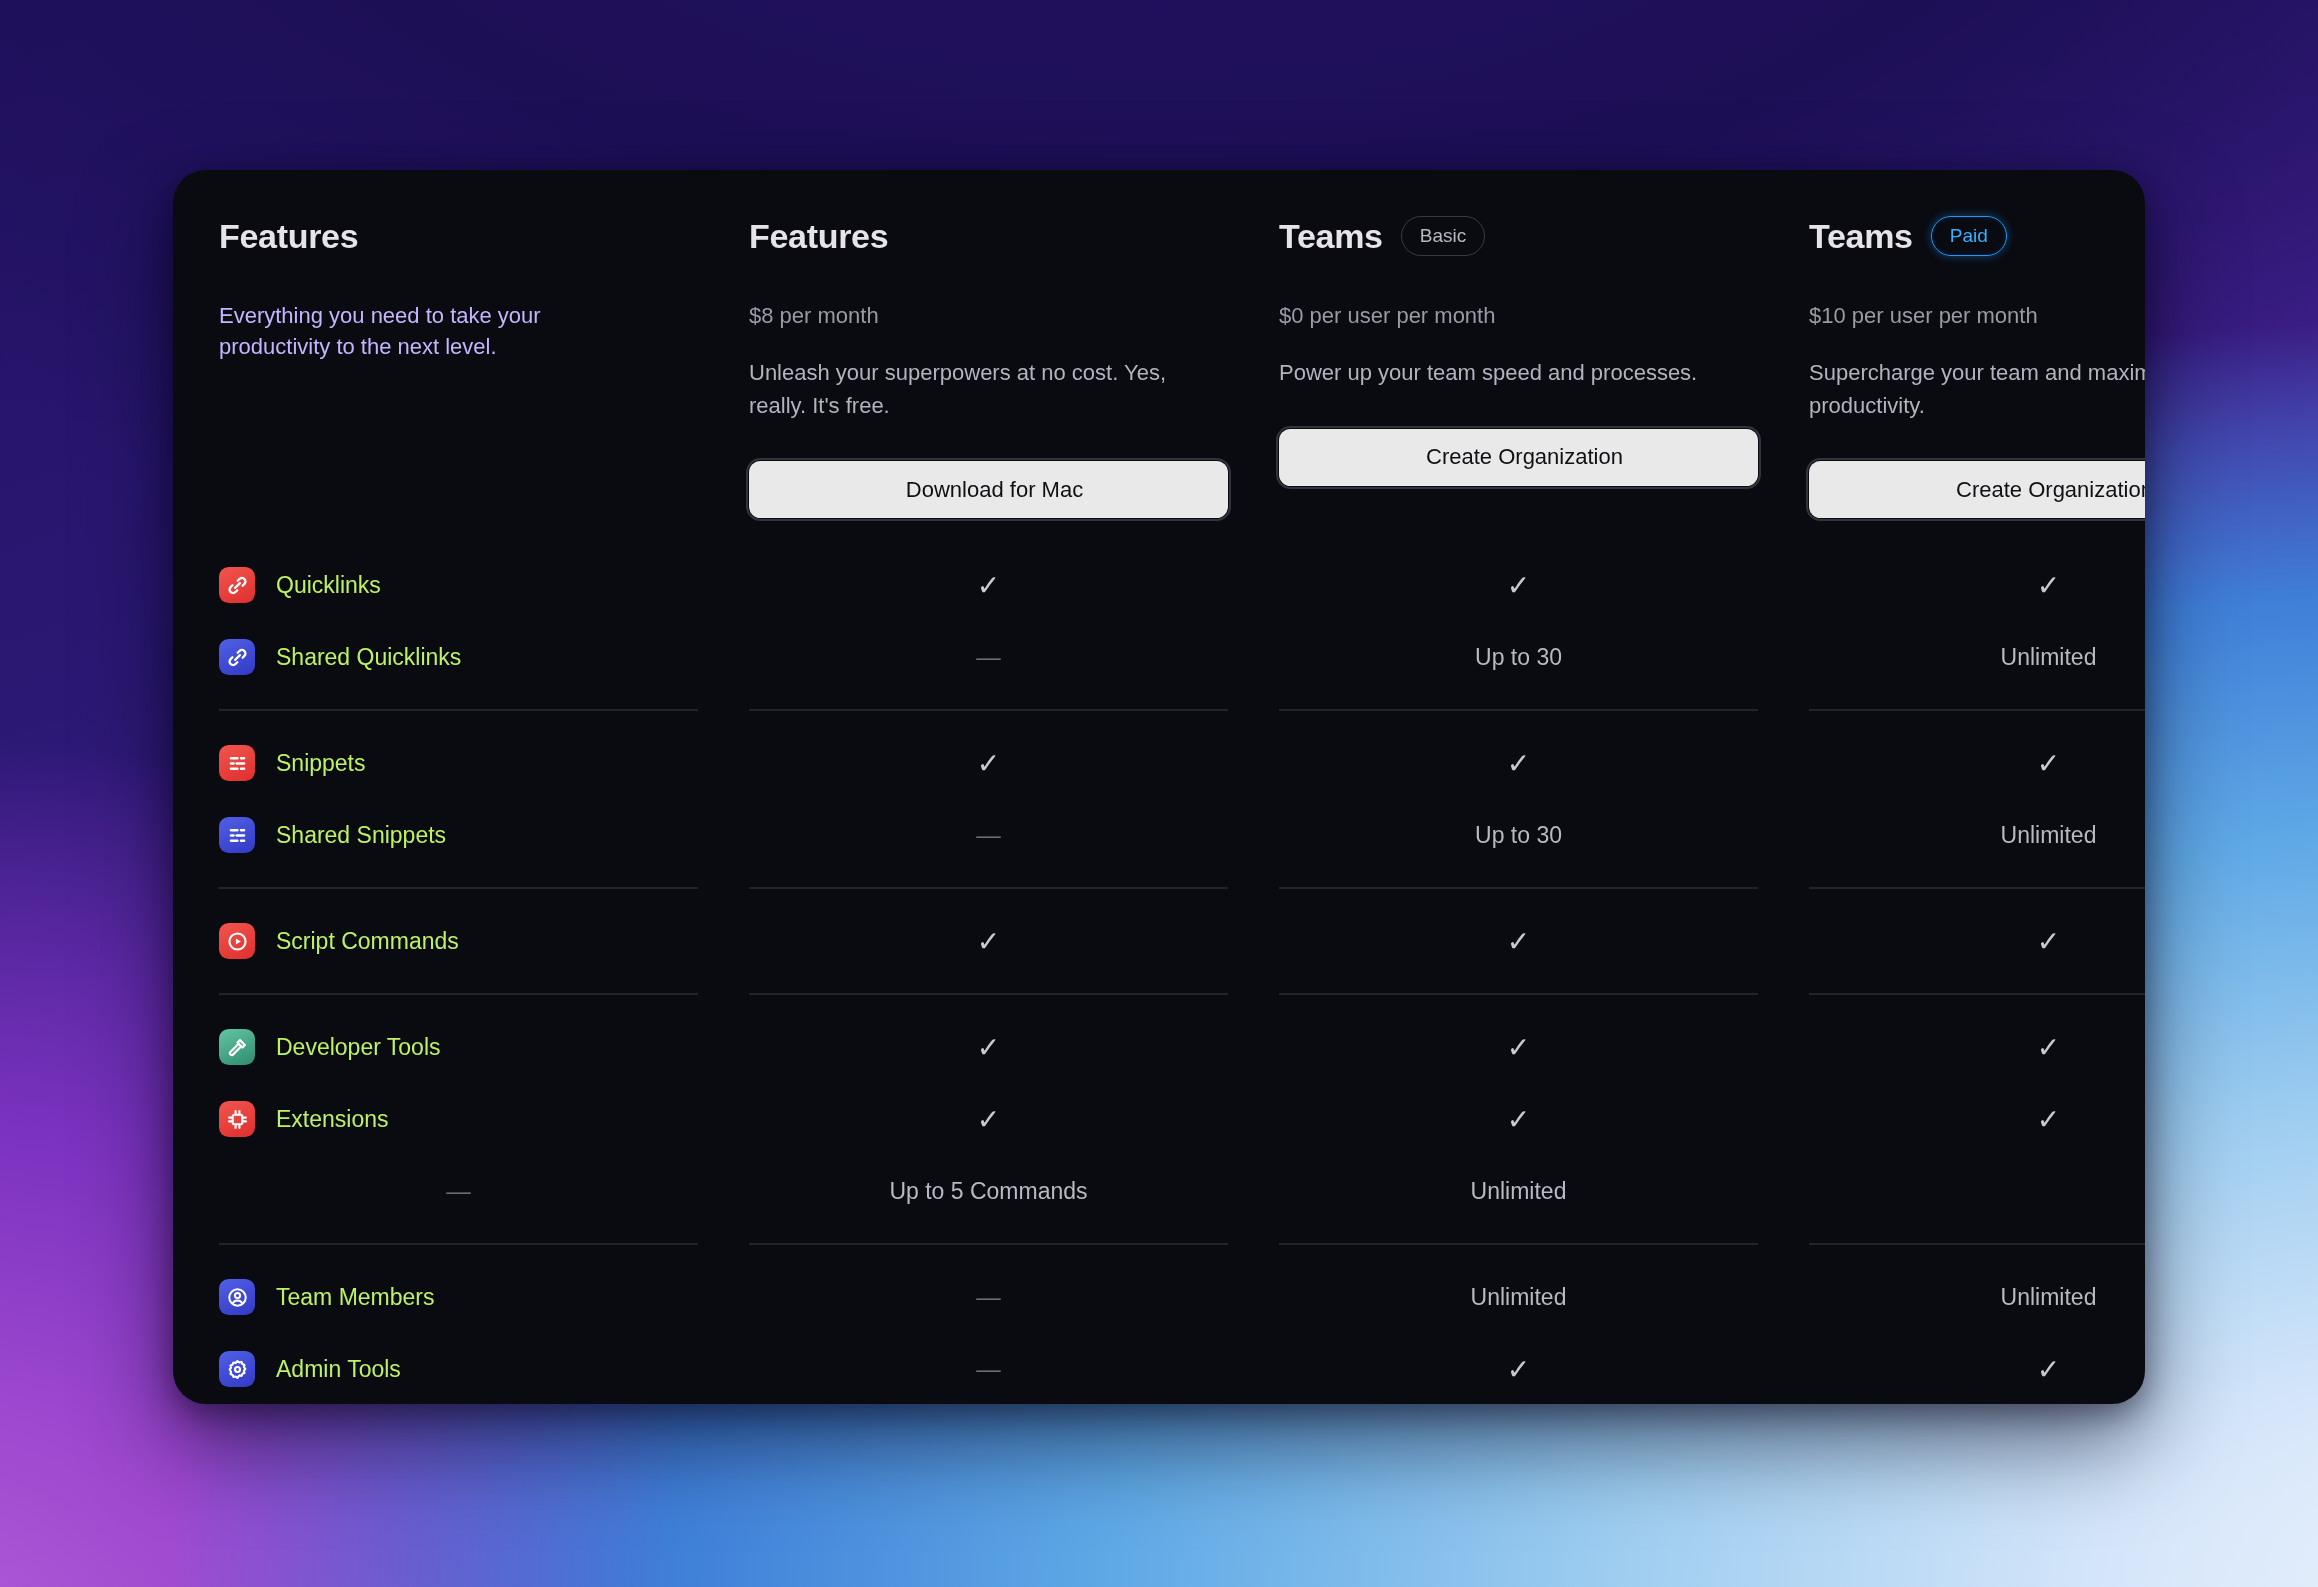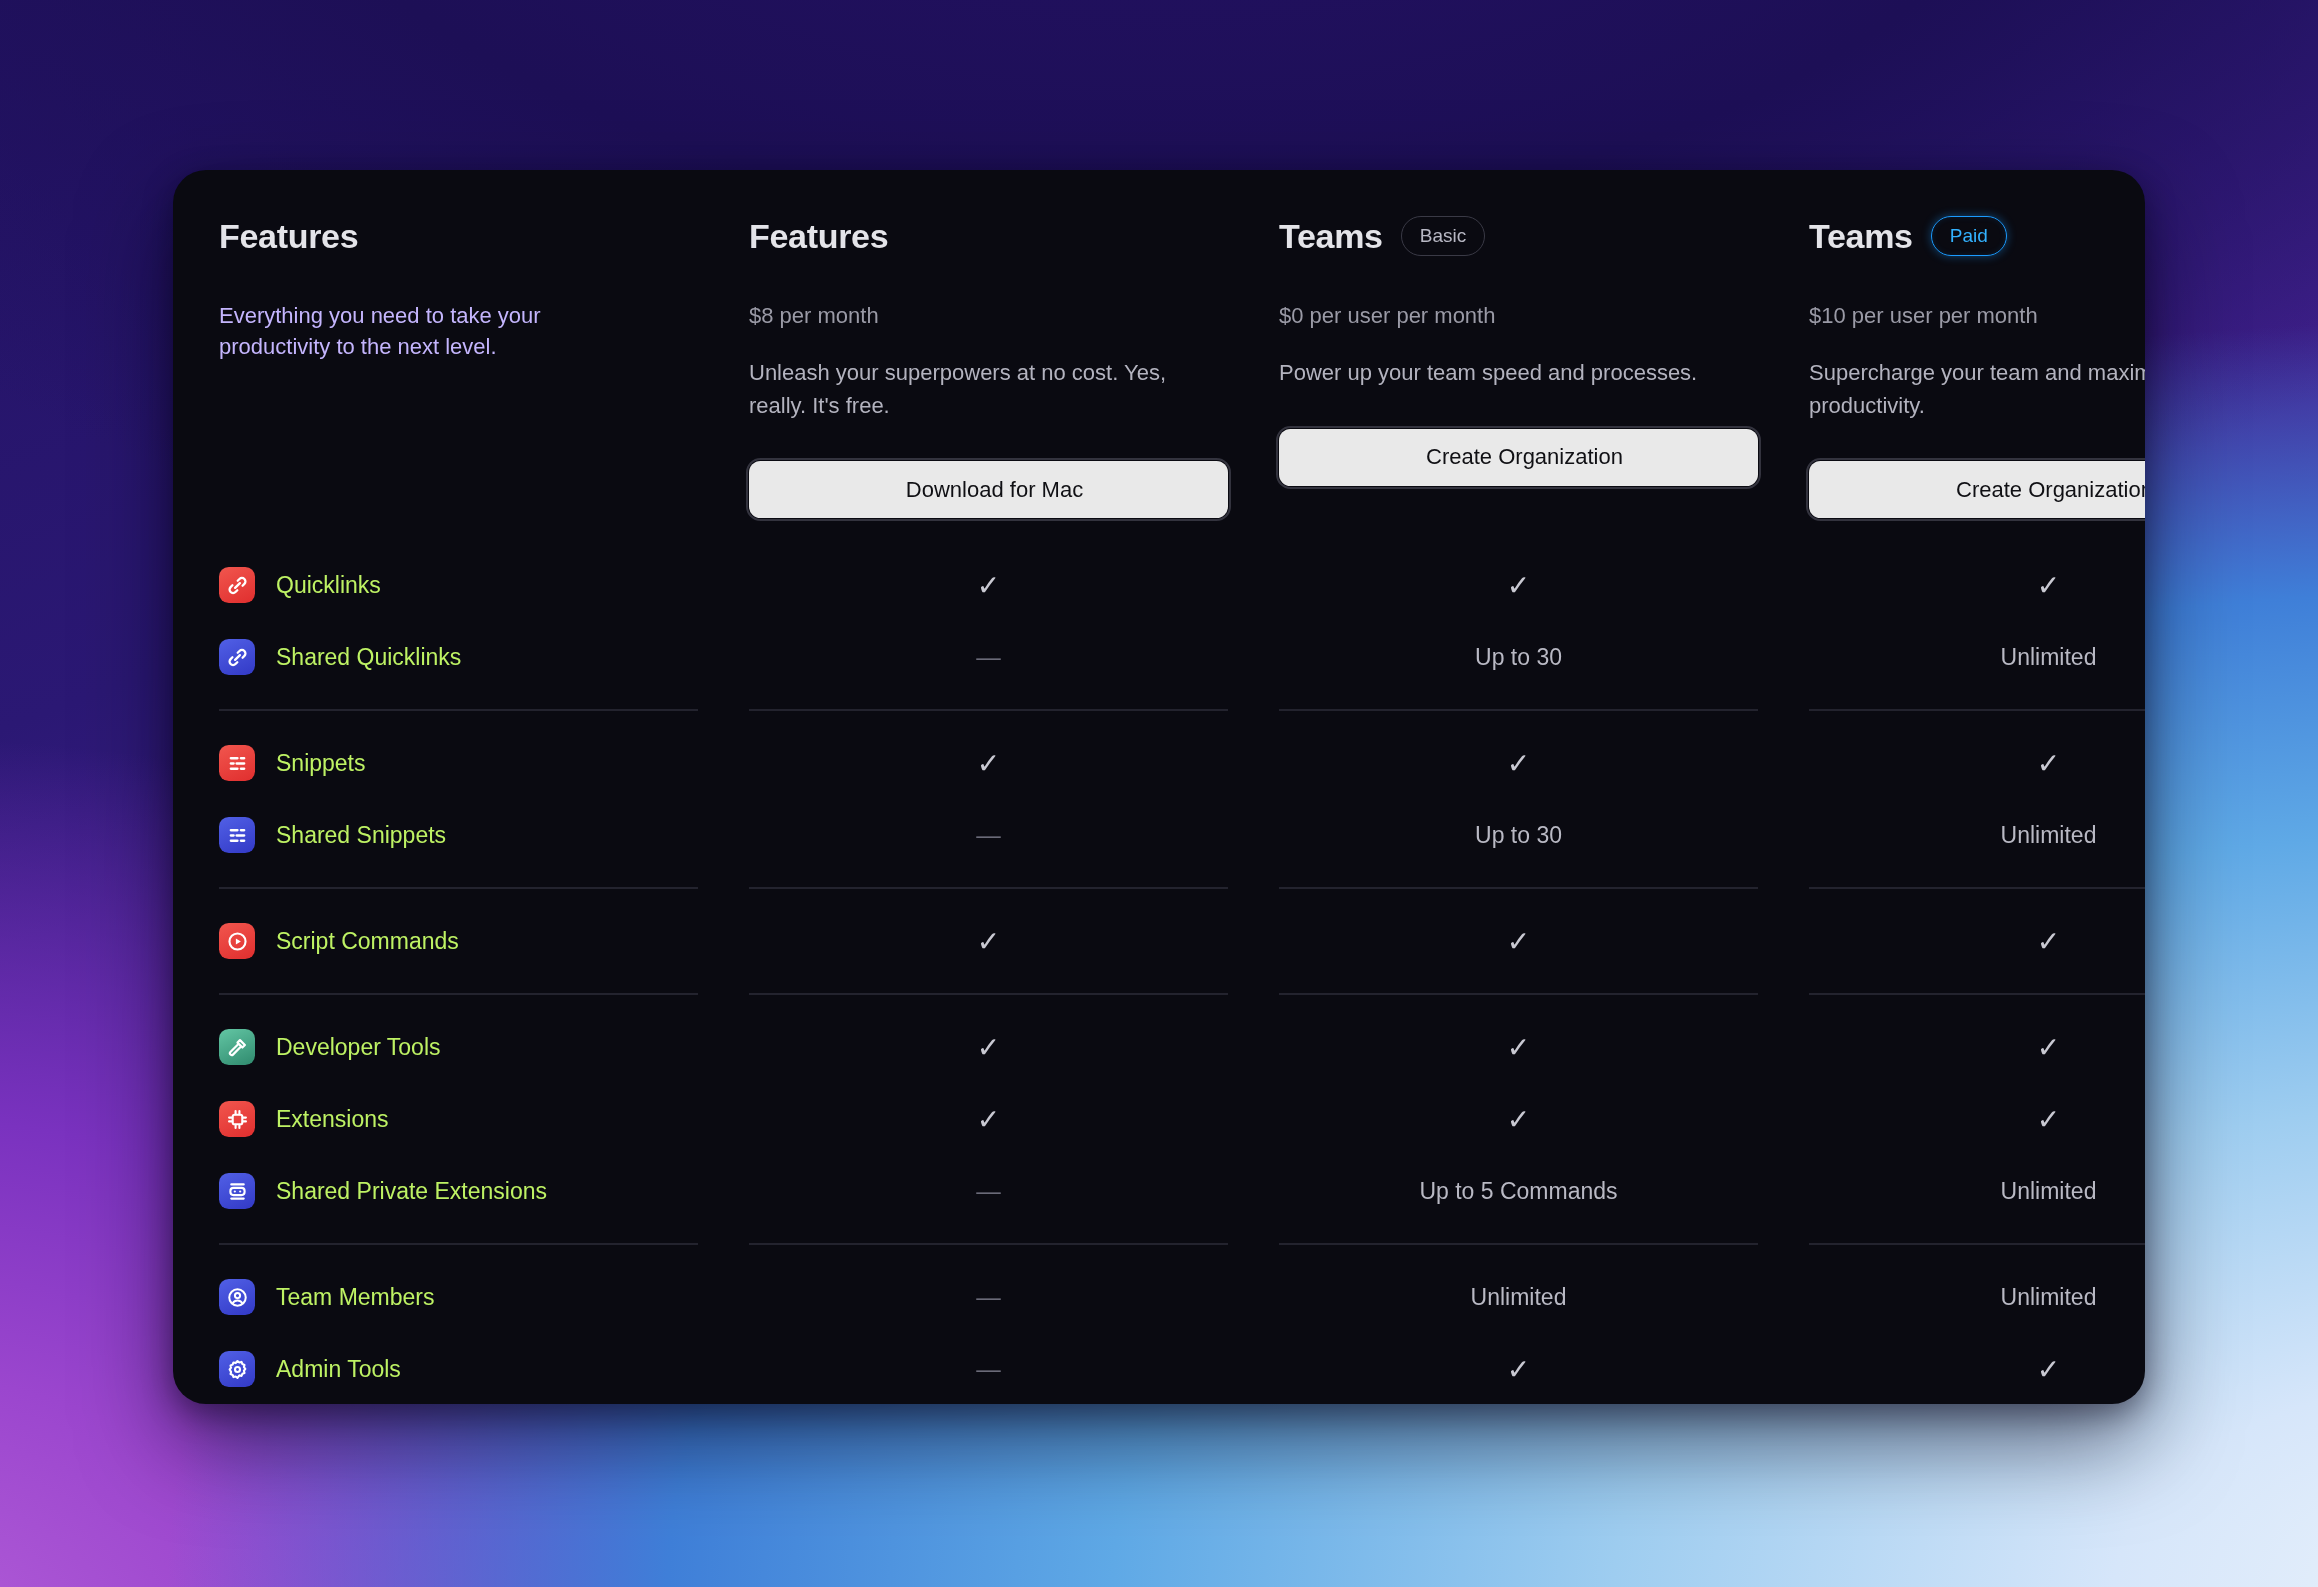--- a/index.html
+++ b/index.html
@@ -353,32 +353,20 @@
                 <path d="M10 3.2v3.2M14 3.2v3.2M10 17.6v3.2M14 17.6v3.2M3.2 10h3.2M3.2 14h3.2M17.6 10h3.2M17.6 14h3.2"></path>
               </svg>
             </span>
             <span class="flabel">Extensions</span>
           </div>
           <div class="cell check">✓</div>
           <div class="cell check">✓</div>
           <div class="cell check">✓</div>
         </div>
         <div class="frow">
-          <div class="fname">
-            <span class="ficon" style="background: linear-gradient(155deg, rgb(81, 96, 230) 0%, rgb(50, 57, 198) 100%);">
-              <svg viewBox="0 0 24 24" fill="none" stroke="#fff" stroke-width="2.2" stroke-linecap="round">
-                <path d="M5.5 4.6h13"></path>
-                <rect x="4.6" y="8.2" width="14.8" height="7.6" rx="3.2"></rect>
-                <circle cx="9.2" cy="12" r="1.15" fill="#fff" stroke="none"></circle>
-                <circle cx="14.8" cy="12" r="1.15" fill="#fff" stroke="none"></circle>
-                <path d="M5.5 19.4h13"></path>
-              </svg>
-            </span>
-            <span class="flabel">Shared Private Extensions</span>
-          </div>
           <div class="cell dash">—</div>
           <div class="cell">Up to 5 Commands</div>
           <div class="cell">Unlimited</div>
         </div>
       </div>
       <div class="divider">
         <span></span>
         <span></span>
         <span></span>
         <span></span>

